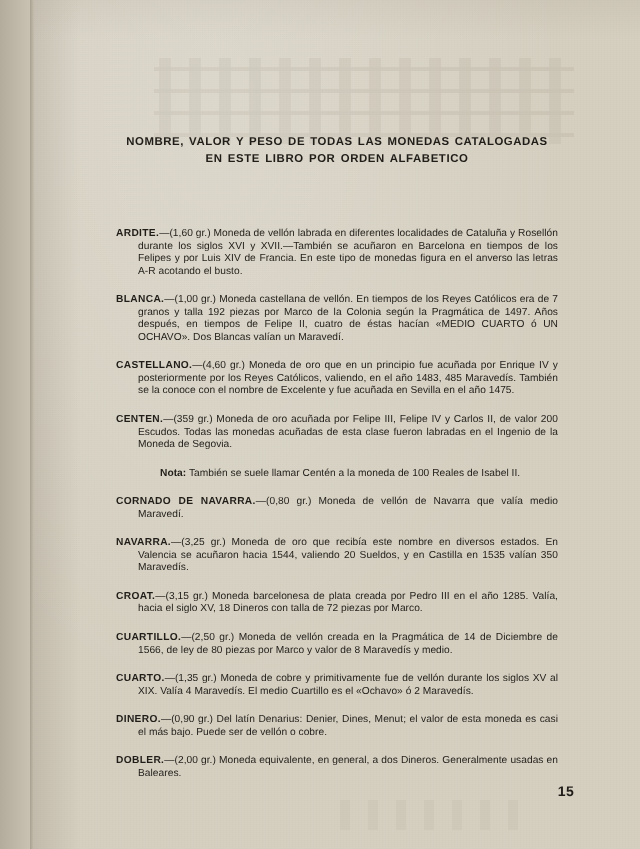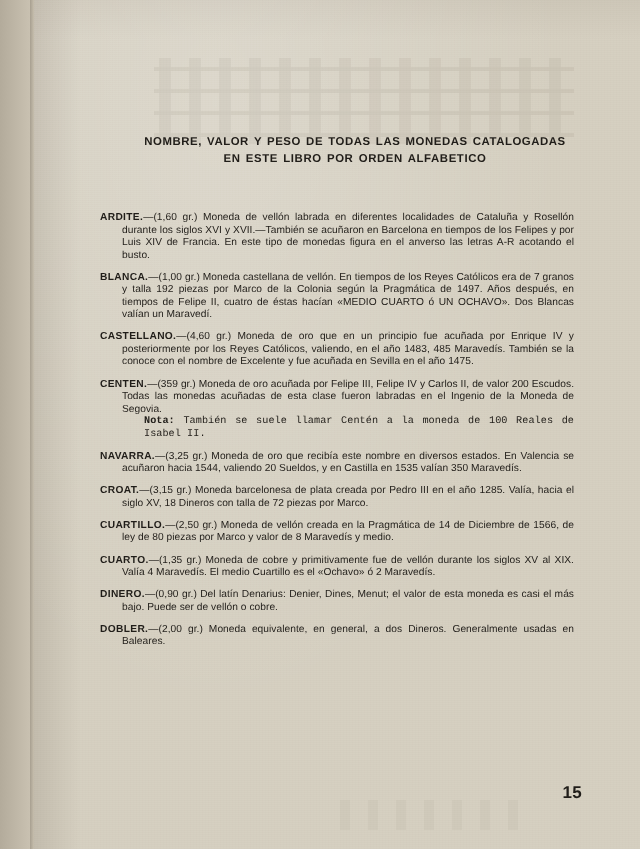--- a/index.html
+++ b/index.html
@@ -98,21 +98,21 @@
   
   .content {
     position: absolute;
     left: 0; top: 0;
     width: 606px; height: 849px;
     color: #1d1a16;
   }
 
   .title {
     position: absolute;
-    left: 56px;
+    left: 38px;
     top: 134px;
     width: 530px;
     text-align: center;
     font-weight: bold;
     font-size: 11.4px;
     line-height: 17px;
     letter-spacing: .55px;
     word-spacing: 1.5px;
   }
   .title-line { display: block; }
@@ -131,41 +131,40 @@
     line-height: 12.55px;
     text-align: justify;
     text-justify: inter-word;
     padding-left: 22px;
     text-indent: -22px;
     letter-spacing: .04px;
   }
   .entry:last-child { margin-bottom: 0; }
 
   .entry p {
-    margin: 0;
+    margin: 16px;
     text-align: justify;
   }
 
   
   .subnote {
     padding-left: 22px;
     text-indent: 0;
     margin: 0;
     text-align: justify;
-    font-family: Liberation Mono, monospace;
   }
 
   .hw { font-weight: bold; letter-spacing: .35px; }
   .nota-label { font-weight: bold; }
 
   .page-num {
     position: absolute;
-    right: 58px;
+    right: 66px;
     top: 783px;
-    font-size: 17px;
+    font-size: 14px;
     font-weight: bold;
     color: #1d1a16;
     letter-spacing: .3px;
   }
 
   
   .content { text-rendering: geometricPrecision; }
 </style>
 </head>
 <body>
@@ -194,20 +193,23 @@
             <p><span class="hw">BLANCA.</span><span>—(1,00 gr.)</span><span> Moneda castellana de vellón. En tiempos de los Reyes Católicos era de 7 granos y talla 192 piezas por Marco de la Colonia según la Pragmática de 1497. Años después, en tiempos de Felipe II, cuatro de éstas hacían «MEDIO CUARTO ó UN OCHAVO». Dos Blancas valían un Maravedí.</span></p>
           </div>
           <div class="entry">
             <p><span class="hw">CASTELLANO.</span><span>—(4,60 gr.)</span><span> Moneda de oro que en un principio fue acuñada por Enrique IV y posteriormente por los Reyes Católicos, valiendo, en el año 1483, 485 Maravedís. También se la conoce con el nombre de Excelente y fue acuñada en Sevilla en el año 1475.</span></p>
           </div>
           <div class="entry">
             <p><span class="hw">CENTEN.</span><span>—(359 gr.)</span><span> Moneda de oro acuñada por Felipe III, Felipe IV y Carlos II, de valor 200 Escudos. Todas las monedas acuñadas de esta clase fueron labradas en el Ingenio de la Moneda de Segovia.</span></p>
             <p class="subnote"><span class="nota-label">Nota:</span><span> También se suele llamar Centén a la moneda de 100 Reales de Isabel II.</span></p>
           </div>
           <div class="entry">
+            <p><span class="hw">CORNADO DE NAVARRA.</span><span>—(0,80 gr.)</span><span> Moneda de vellón de Navarra que valía medio Maravedí.</span></p>
+          </div>
+          <div class="entry">
             <p><span class="hw">NAVARRA.</span><span>—(3,25 gr.)</span><span> Moneda de oro que recibía este nombre en diversos estados. En Valencia se acuñaron hacia 1544, valiendo 20 Sueldos, y en Castilla en 1535 valían 350 Maravedís.</span></p>
           </div>
           <div class="entry">
             <p><span class="hw">CROAT.</span><span>—(3,15 gr.)</span><span> Moneda barcelonesa de plata creada por Pedro III en el año 1285. Valía, hacia el siglo XV, 18 Dineros con talla de 72 piezas por Marco.</span></p>
           </div>
           <div class="entry">
             <p><span class="hw">CUARTILLO.</span><span>—(2,50 gr.)</span><span> Moneda de vellón creada en la Pragmática de 14 de Diciembre de 1566, de ley de 80 piezas por Marco y valor de 8 Maravedís y medio.</span></p>
           </div>
           <div class="entry">
             <p><span class="hw">CUARTO.</span><span>—(1,35 gr.)</span><span> Moneda de cobre y primitivamente fue de vellón durante los siglos XV al XIX. Valía 4 Maravedís. El medio Cuartillo es el «Ochavo» ó 2 Maravedís.</span></p>

